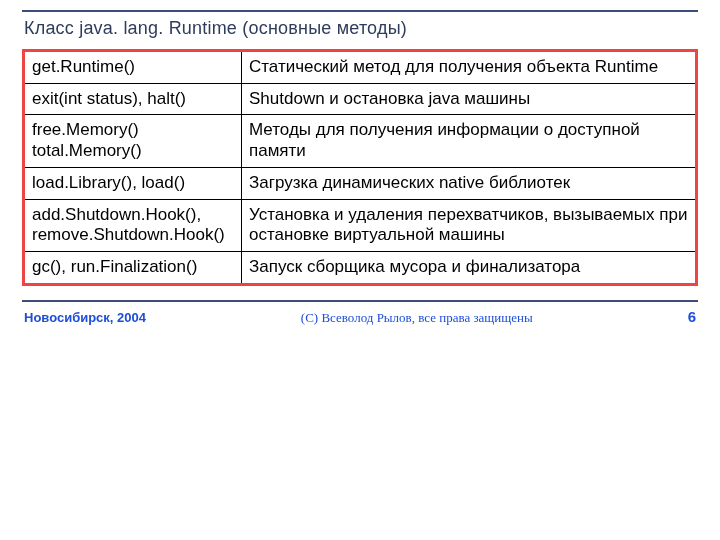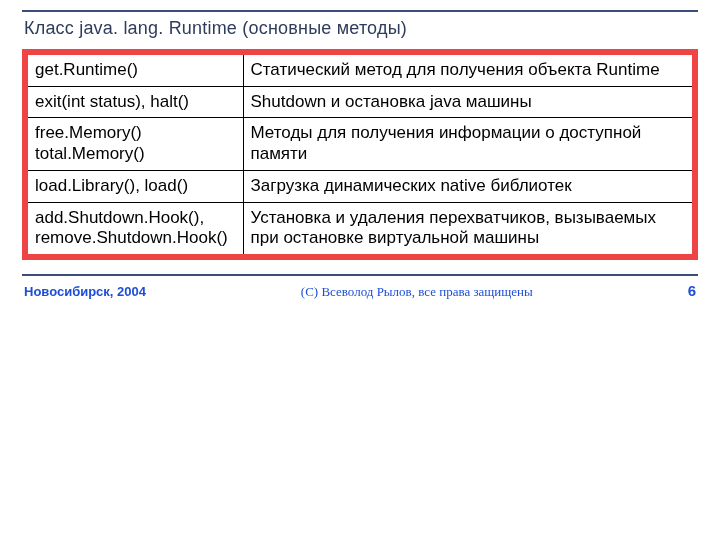--- a/index.html
+++ b/index.html
@@ -20,21 +20,21 @@
     .slide-title {
       font-size: 18px;
       color: #2f3d5c;
       font-weight: normal;
       margin: 4px 2px 10px 2px;
       letter-spacing: 0.2px;
     }
     table.methods {
       border-collapse: collapse;
       width: 100%;
-      border: 6px solid #ef4444;
+      border: 3px solid #ef4444;
       table-layout: fixed;
     }
     table.methods col.left { width: 218px; }
     table.methods col.right { width: auto; }
     table.methods td {
       border: 1px solid #000;
       padding: 5px 7px 5px 7px;
       font-size: 17px;
       line-height: 1.22;
       vertical-align: top;
@@ -83,20 +83,24 @@
       <td>Методы для получения информации о доступной памяти</td>
     </tr>
     <tr>
       <td>load.Library(), load()</td>
       <td>Загрузка динамических native библиотек</td>
     </tr>
     <tr>
       <td>add.Shutdown.Hook(), remove.Shutdown.Hook()</td>
       <td>Установка и удаления перехватчиков, вызываемых при остановке виртуальной машины</td>
     </tr>
+    <tr>
+      <td>gc(), run.Finalization()</td>
+      <td>Запуск сборщика мусора и финализатора</td>
+    </tr>
   </tbody>
 </table>
 
 <div class="footer-rule"></div>
 <div class="footer">
   <span class="footer-left">Новосибирск, 2004</span>
   <span class="footer-center">(С) Всеволод Рылов, все права защищены</span>
   <span class="footer-right">6</span>
 </div>
 

